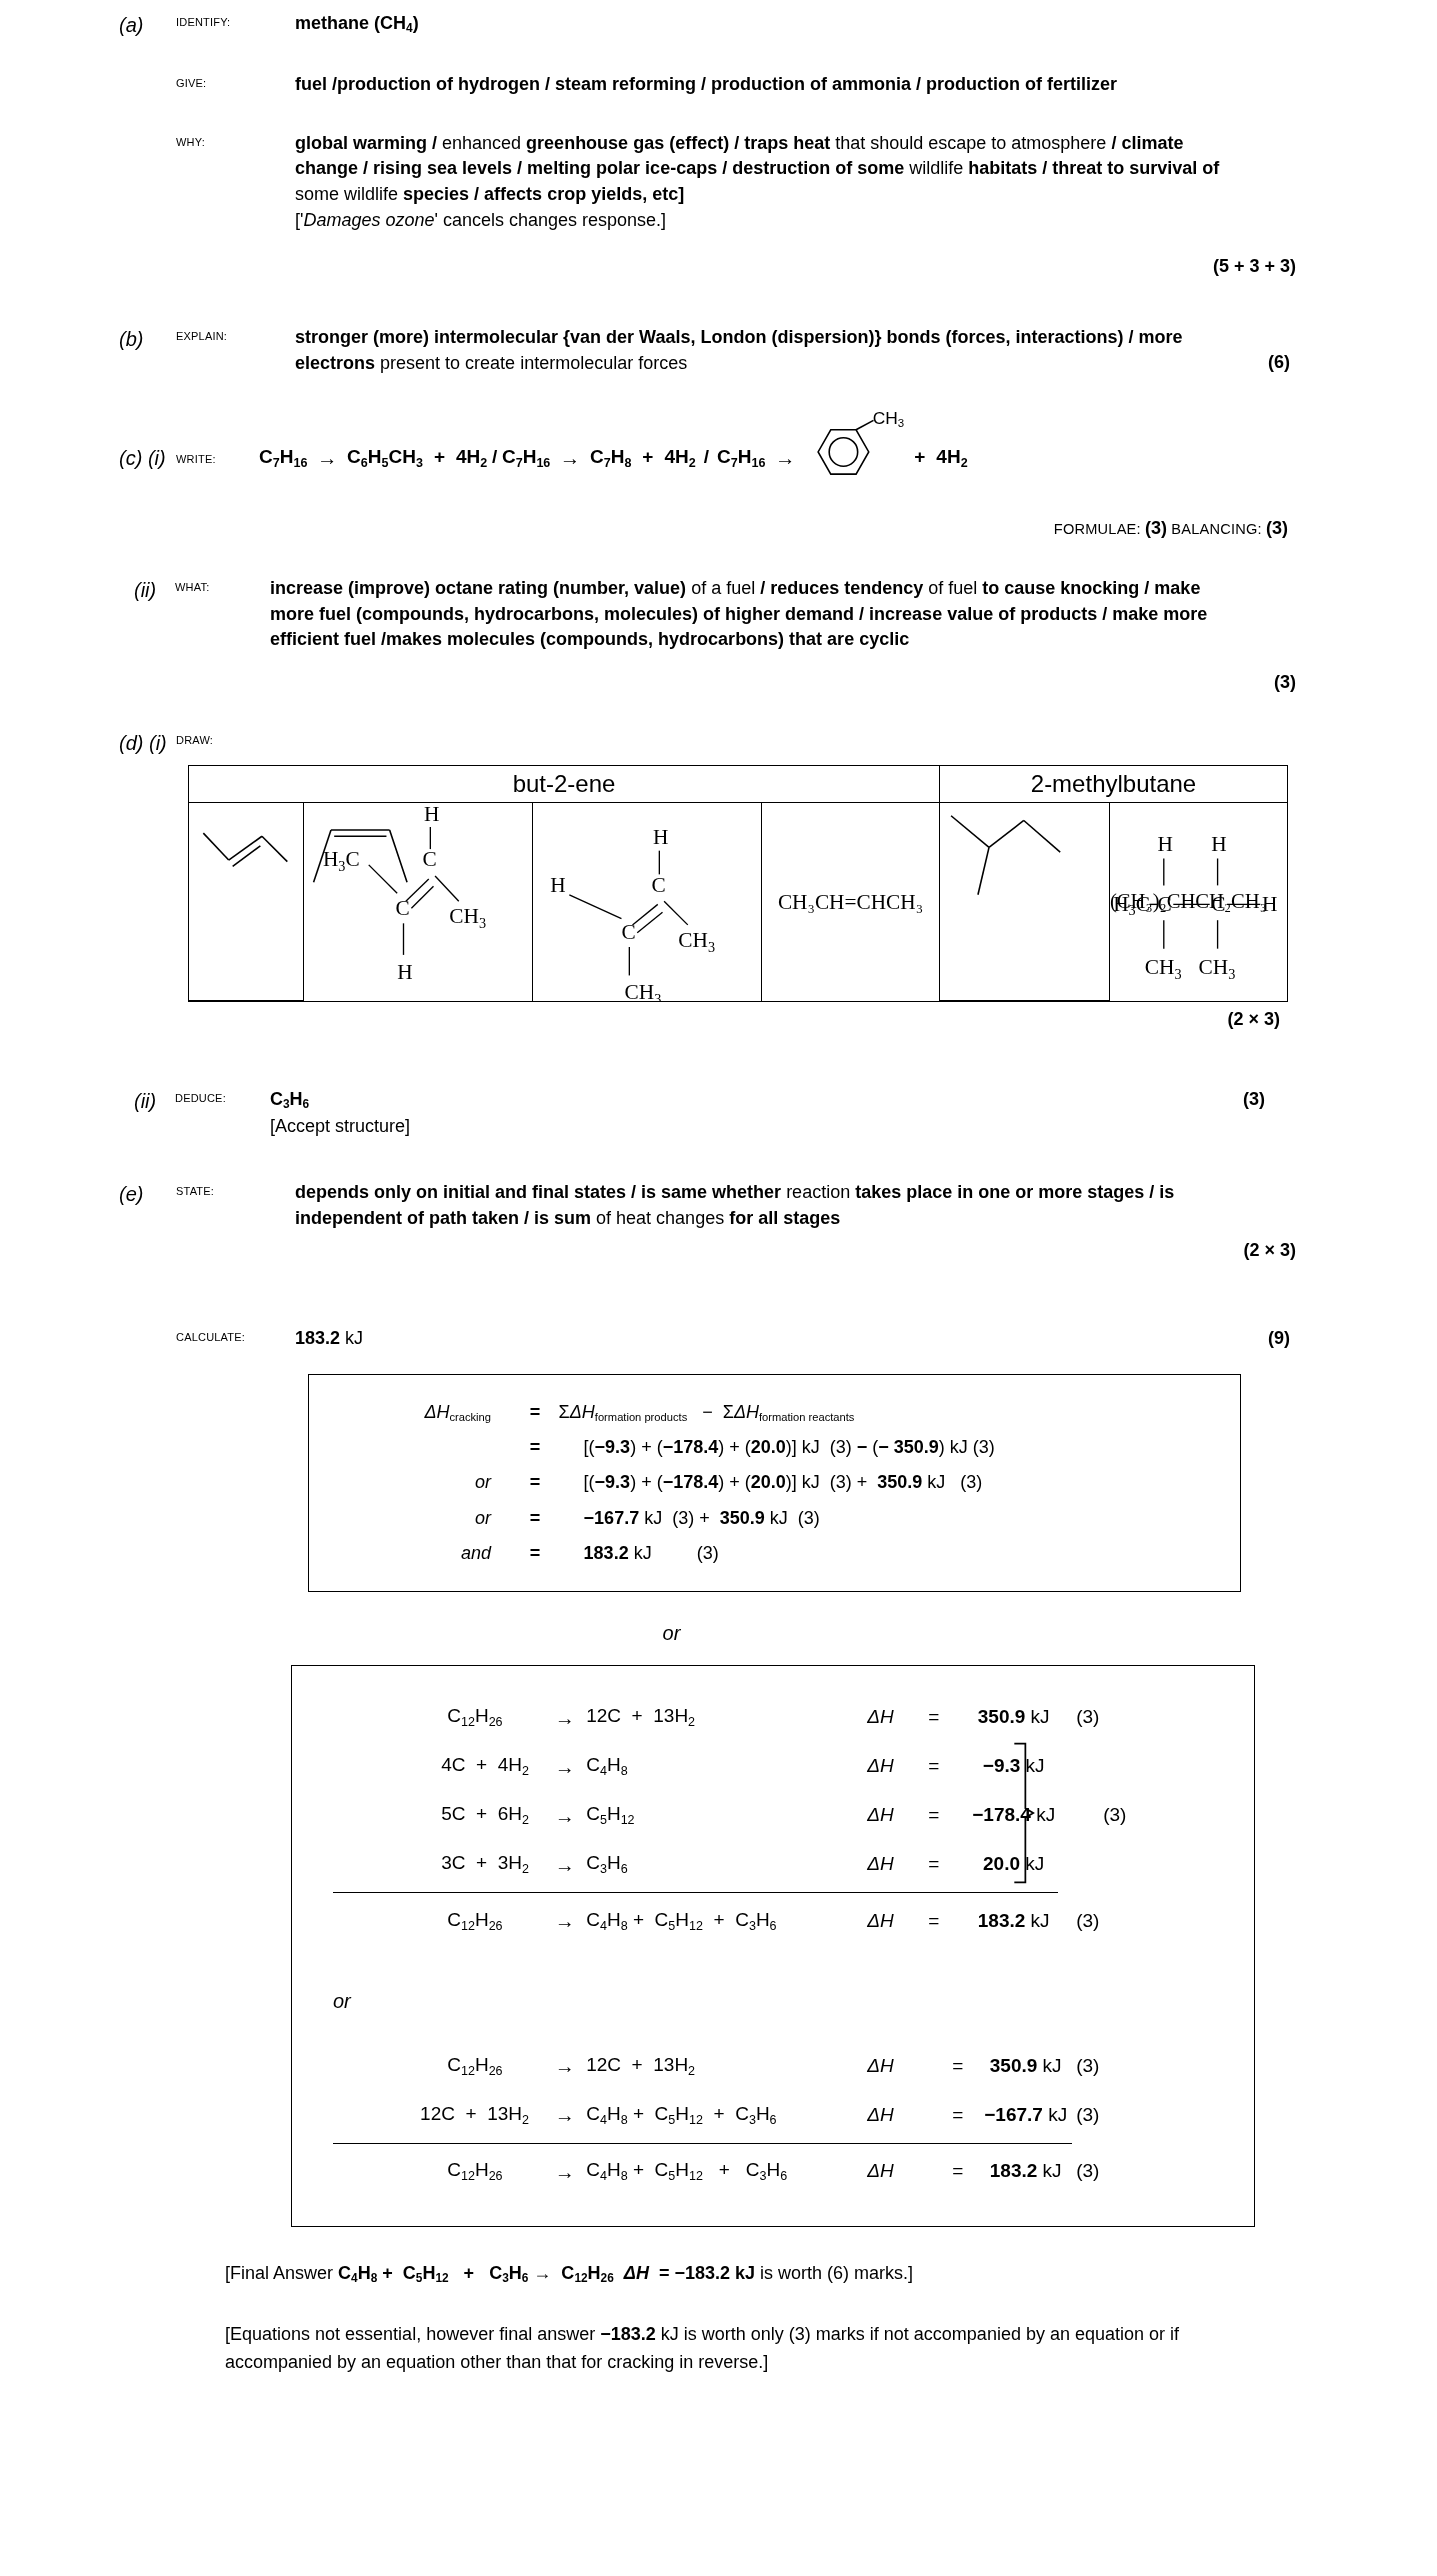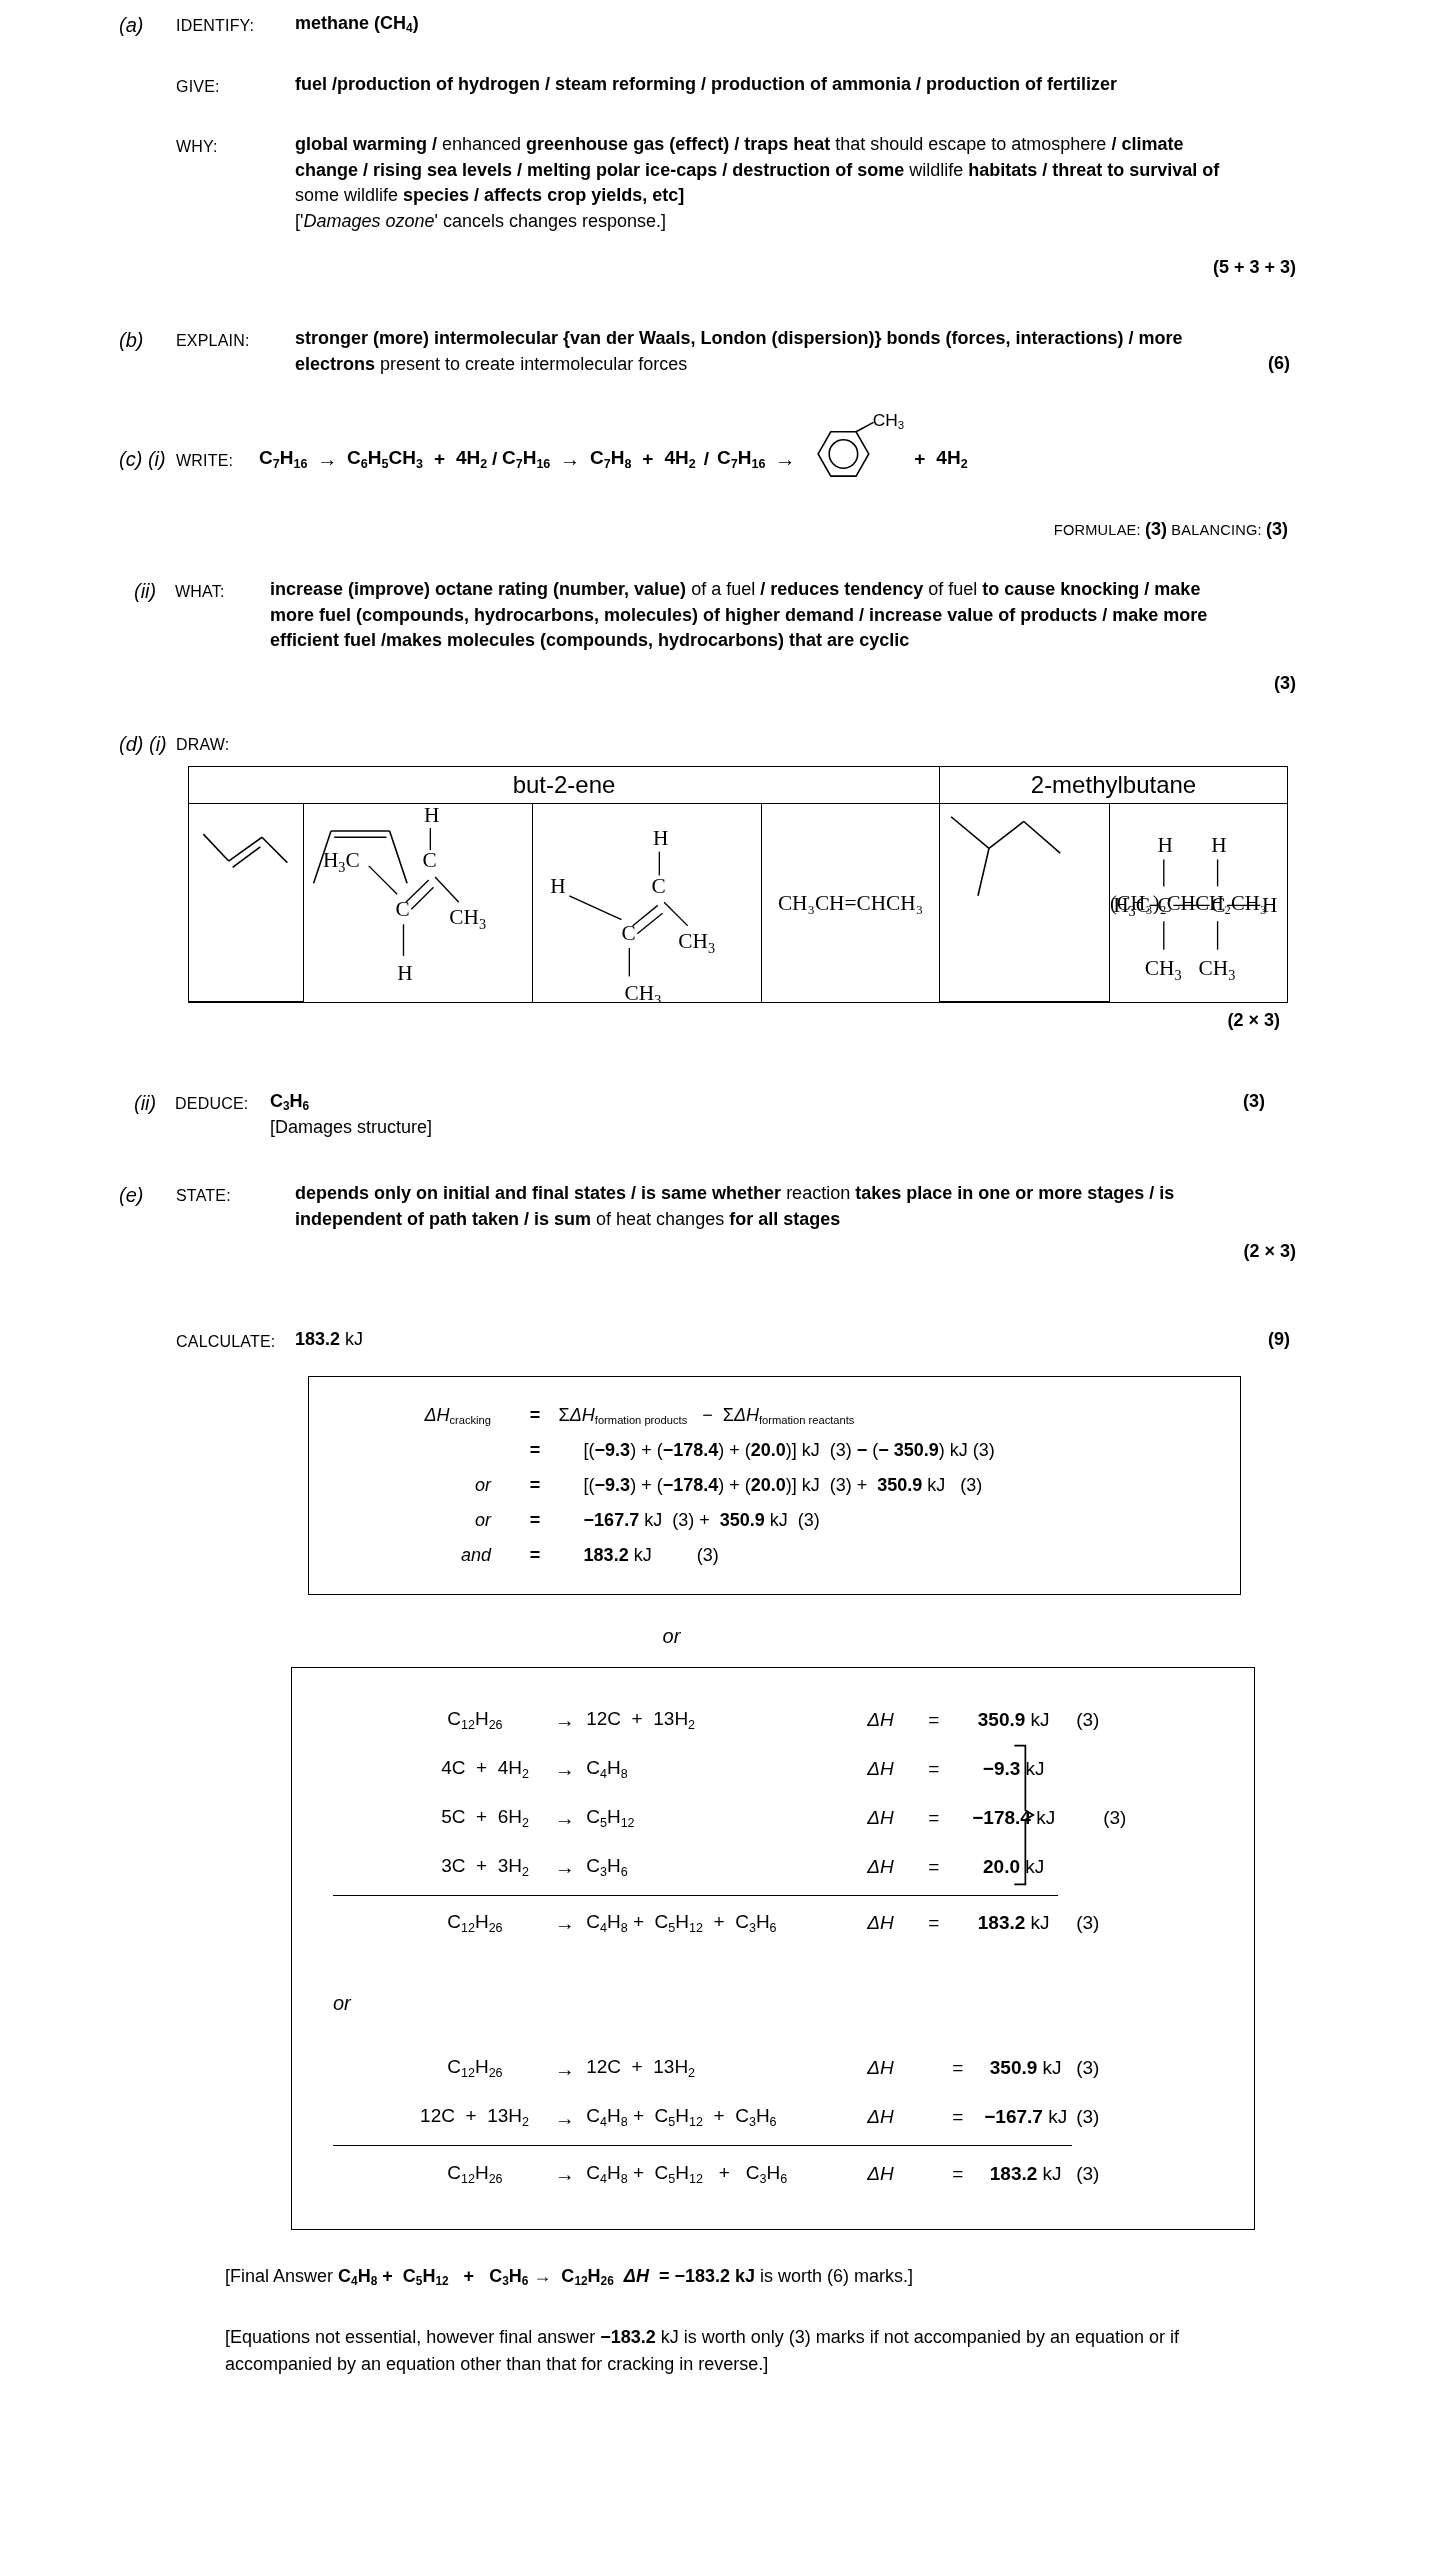--- a/index.html
+++ b/index.html
@@ -41,21 +41,21 @@
   .marker-narrow {
     width: 57px;
     flex: 0 0 57px;
     font-style: italic;
     font-size: 20px;
     padding-left: 134px;
     box-sizing: content-box;
   }
   .cue {
     flex: 0 0 119px;
-    font-size: 16px;
+    font-size: 11px;
     letter-spacing: 0.2px;
     padding-top: 4px;
   }
   .answer {
     flex: 1 1 auto;
     padding-right: 32px;
     max-width: 941px;
   }
   .marks {
     flex: 0 0 95px;
@@ -460,21 +460,21 @@
   <div class="right-marks-2">(2 × 3)</div>
 
   <div style="height:14.2px"></div>
 
   <div style="height:41px"></div>
   <div class="qrow">
     <div class="marker-narrow" style="flex:0 0 41px;width:41px;">(ii)</div>
     <div class="cue" style="flex:0 0 95px;">DEDUCE:</div>
     <div class="answer">
       <b>C<sub>3</sub>H<sub>6</sub></b>
-      <div style="font-weight:normal;">[Damages structure]</div>
+      <div style="font-weight:normal;">[Accept structure]</div>
     </div>
     <div class="marks">(3)</div>
   </div>
 
   <div style="height:41px"></div>
   <div class="qrow">
     <div class="marker">(e)</div>
     <div class="cue">STATE:</div>
     <div class="answer">
       <div id="state-line-1"><b>depends only on initial and final states / is same whether </b><span>reaction </span><b>takes place in one or more stages / is independent of path taken / is sum</b><span> of heat changes </span><b>for all stages</b></div>

